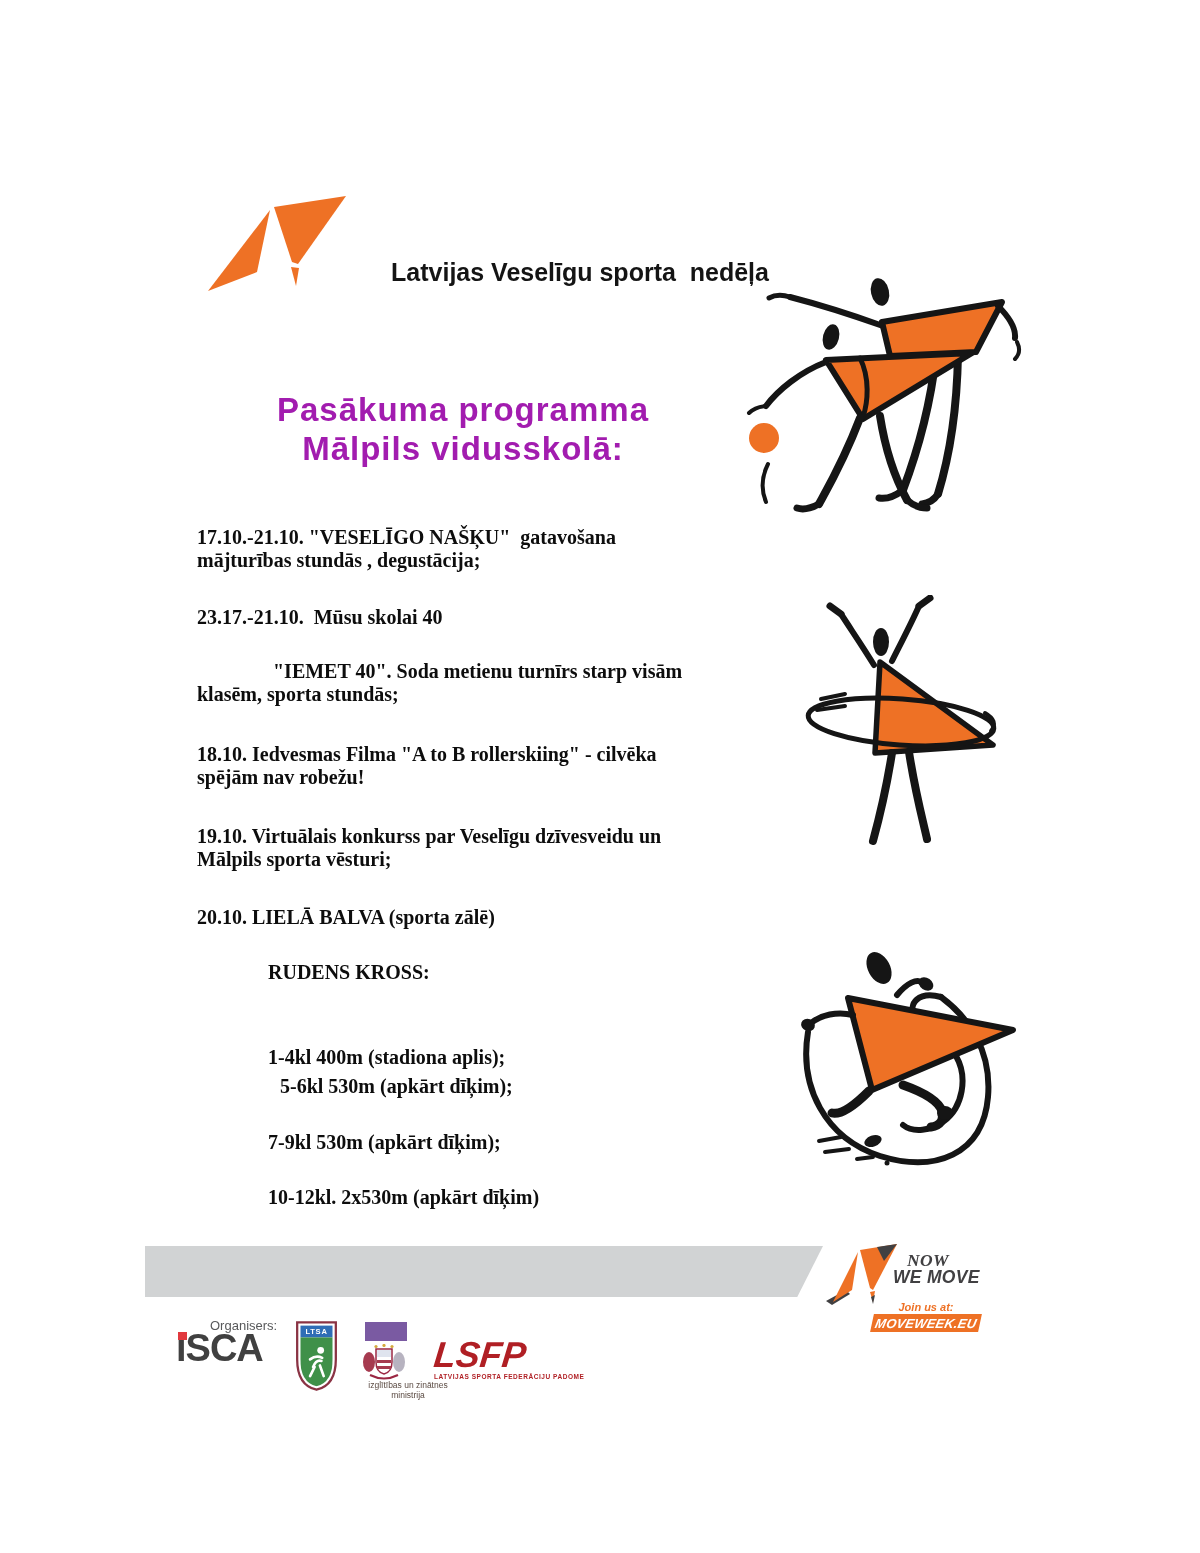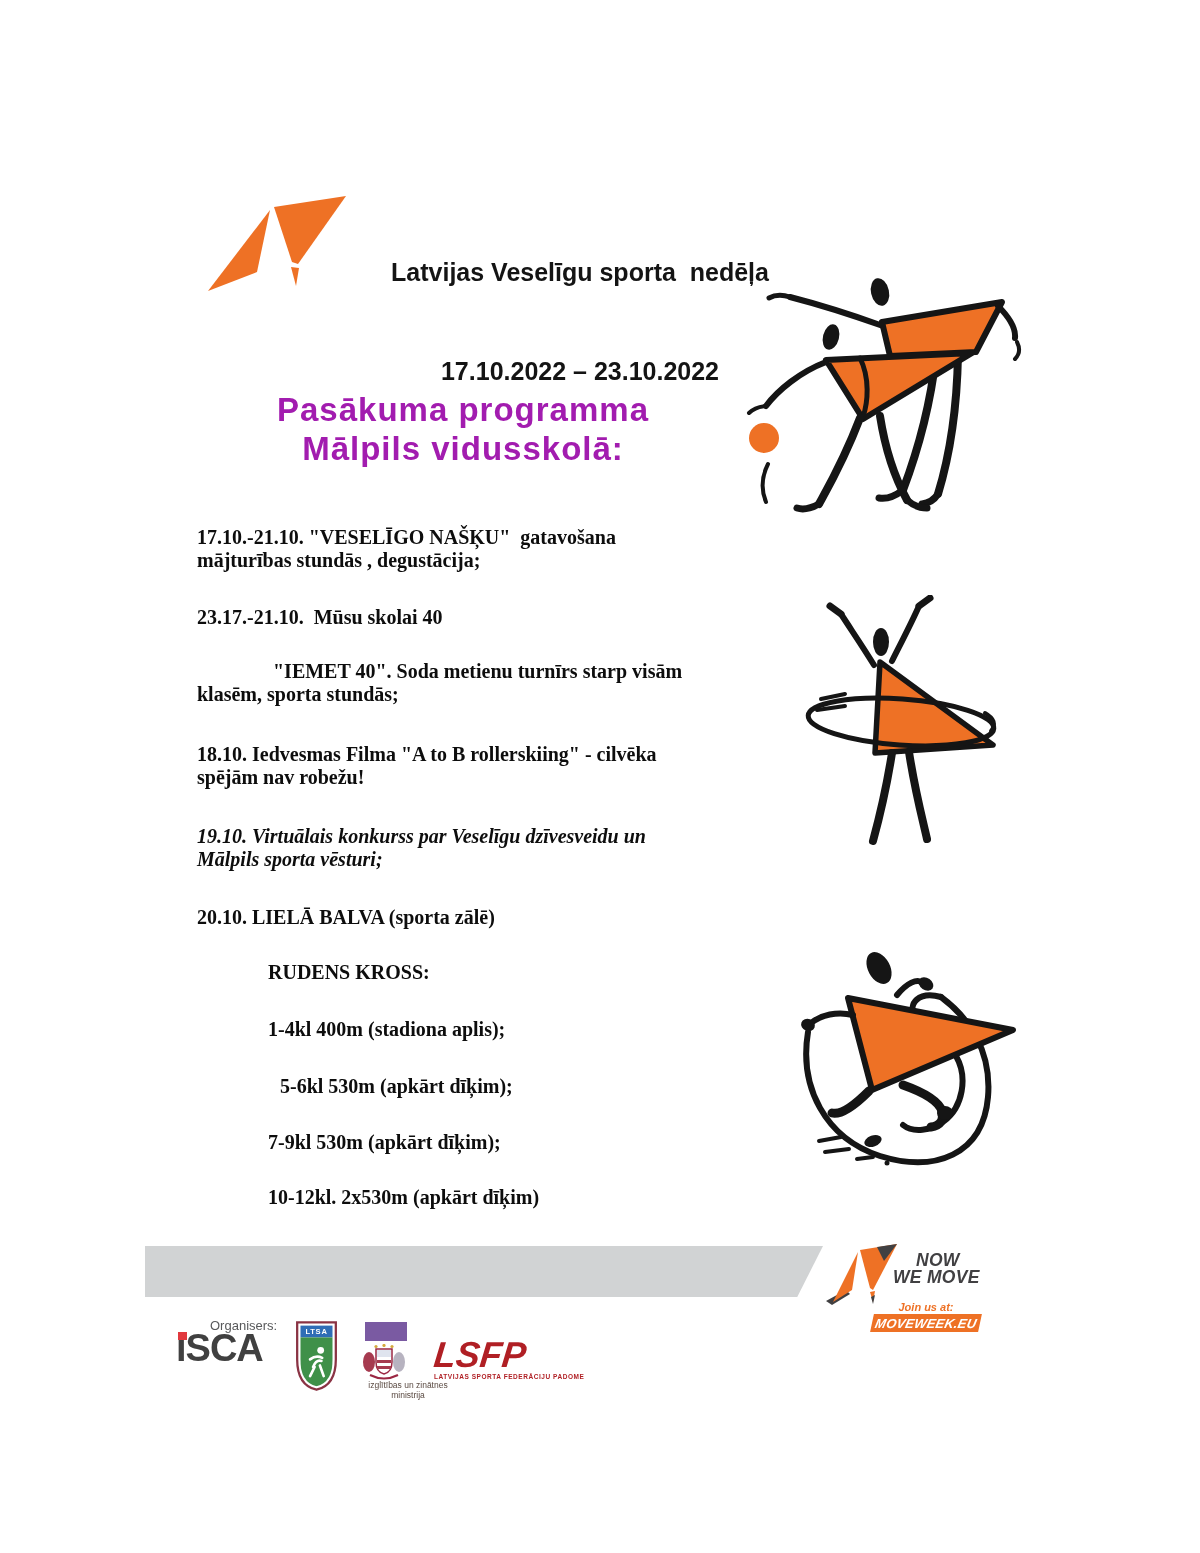--- a/index.html
+++ b/index.html
@@ -21,38 +21,38 @@
     font-size:33px; line-height:39px; letter-spacing:1px; color:#a21caf; }
 
   
   .pitem { position:absolute; left:197px; color:#0d0d0d;
     font-family:"Liberation Serif", serif; font-weight:700;
     font-size:20px; line-height:22.5px; white-space:pre-wrap; }
   .p0 { top:526px; }
   .p1 { top:606px; }
   .p2 { top:660px; text-indent:76px; }
   .p3 { top:743px; }
-  .p4 { top:825px;font-style:italic; }
+  .p4 { top:825px; }
   .p5 { top:906px; }
   .p6 { top:961px; left:268px; }
-  .p7 { top:1018px; left:268px; }
+  .p7 { top:1046px; left:268px; }
   .p8 { top:1075px; left:268px;margin-left:12px; }
   .p9 { top:1131px; left:268px; }
   .p10 { top:1186px; left:268px; }
 
   
   .gray-band { left:145px; top:1246px; width:678px; height:51px;
     background:#d1d3d4;
     clip-path:polygon(0 0, 100% 0, 96.2% 100%, 0 100%); }
 
   
   .nwm-text { left:893px; top:1252px; width:110px; color:#414042;
     font-style:italic; font-weight:700; font-size:17.5px; line-height:17px;
     letter-spacing:0.3px; }
-  .nwm-text .l1 { display:block; margin-left:23px; }
+  .nwm-text .l1 { display:block; margin-left:14px;font-family:Liberation Serif, serif; }
   .nwm-join { left:872px; top:1301px; width:108px; text-align:center;
     color:#ee7125; font-style:italic; font-weight:700; font-size:11px; }
   .nwm-banner { left:872px; top:1314px; width:108px; height:18px;
     background:#ee7125; transform:skewX(-12deg); text-align:center; }
   .nwm-banner span { color:#ffffff; font-style:italic; font-weight:700;
     font-size:13px; line-height:18px; letter-spacing:0.2px; }
 
   
   .org-label { left:178px; top:1318px; font-size:13px; color:#58595b;margin-left:32px; }
   .isca { left:176px; top:1328px; width:120px; height:44px; }
@@ -74,21 +74,20 @@
 <div id="poster">
 
   <svg class="abs" style="left:195px; top:175px;" width="170" height="150" viewBox="0 0 170 150">
     <polygon points="75,35 62,97 13,116" fill="#ee7125"></polygon>
     <polygon points="79,32 151,21 103,89 97,87" fill="#ee7125"></polygon>
     <polygon points="96,92 104,93 101,111" fill="#ee7125"></polygon>
   </svg>
 
   <div class="abs title-block">
     <div>Latvijas Veselīgu sporta  nedēļa</div>
-    <div>17.10.2022 – 23.10.2022</div>
   </div>
 
   <div class="abs heading-block">
     <div>Pasākuma programma</div>
     <div>Mālpils vidusskolā:</div>
   </div>
 
   <div class="pitem p0">17.10.-21.10. "VESELĪGO NAŠĶU"  gatavošana
 mājturības stundās , degustācija;</div>
   <div class="pitem p1">23.17.-21.10.  Mūsu skolai 40</div>

